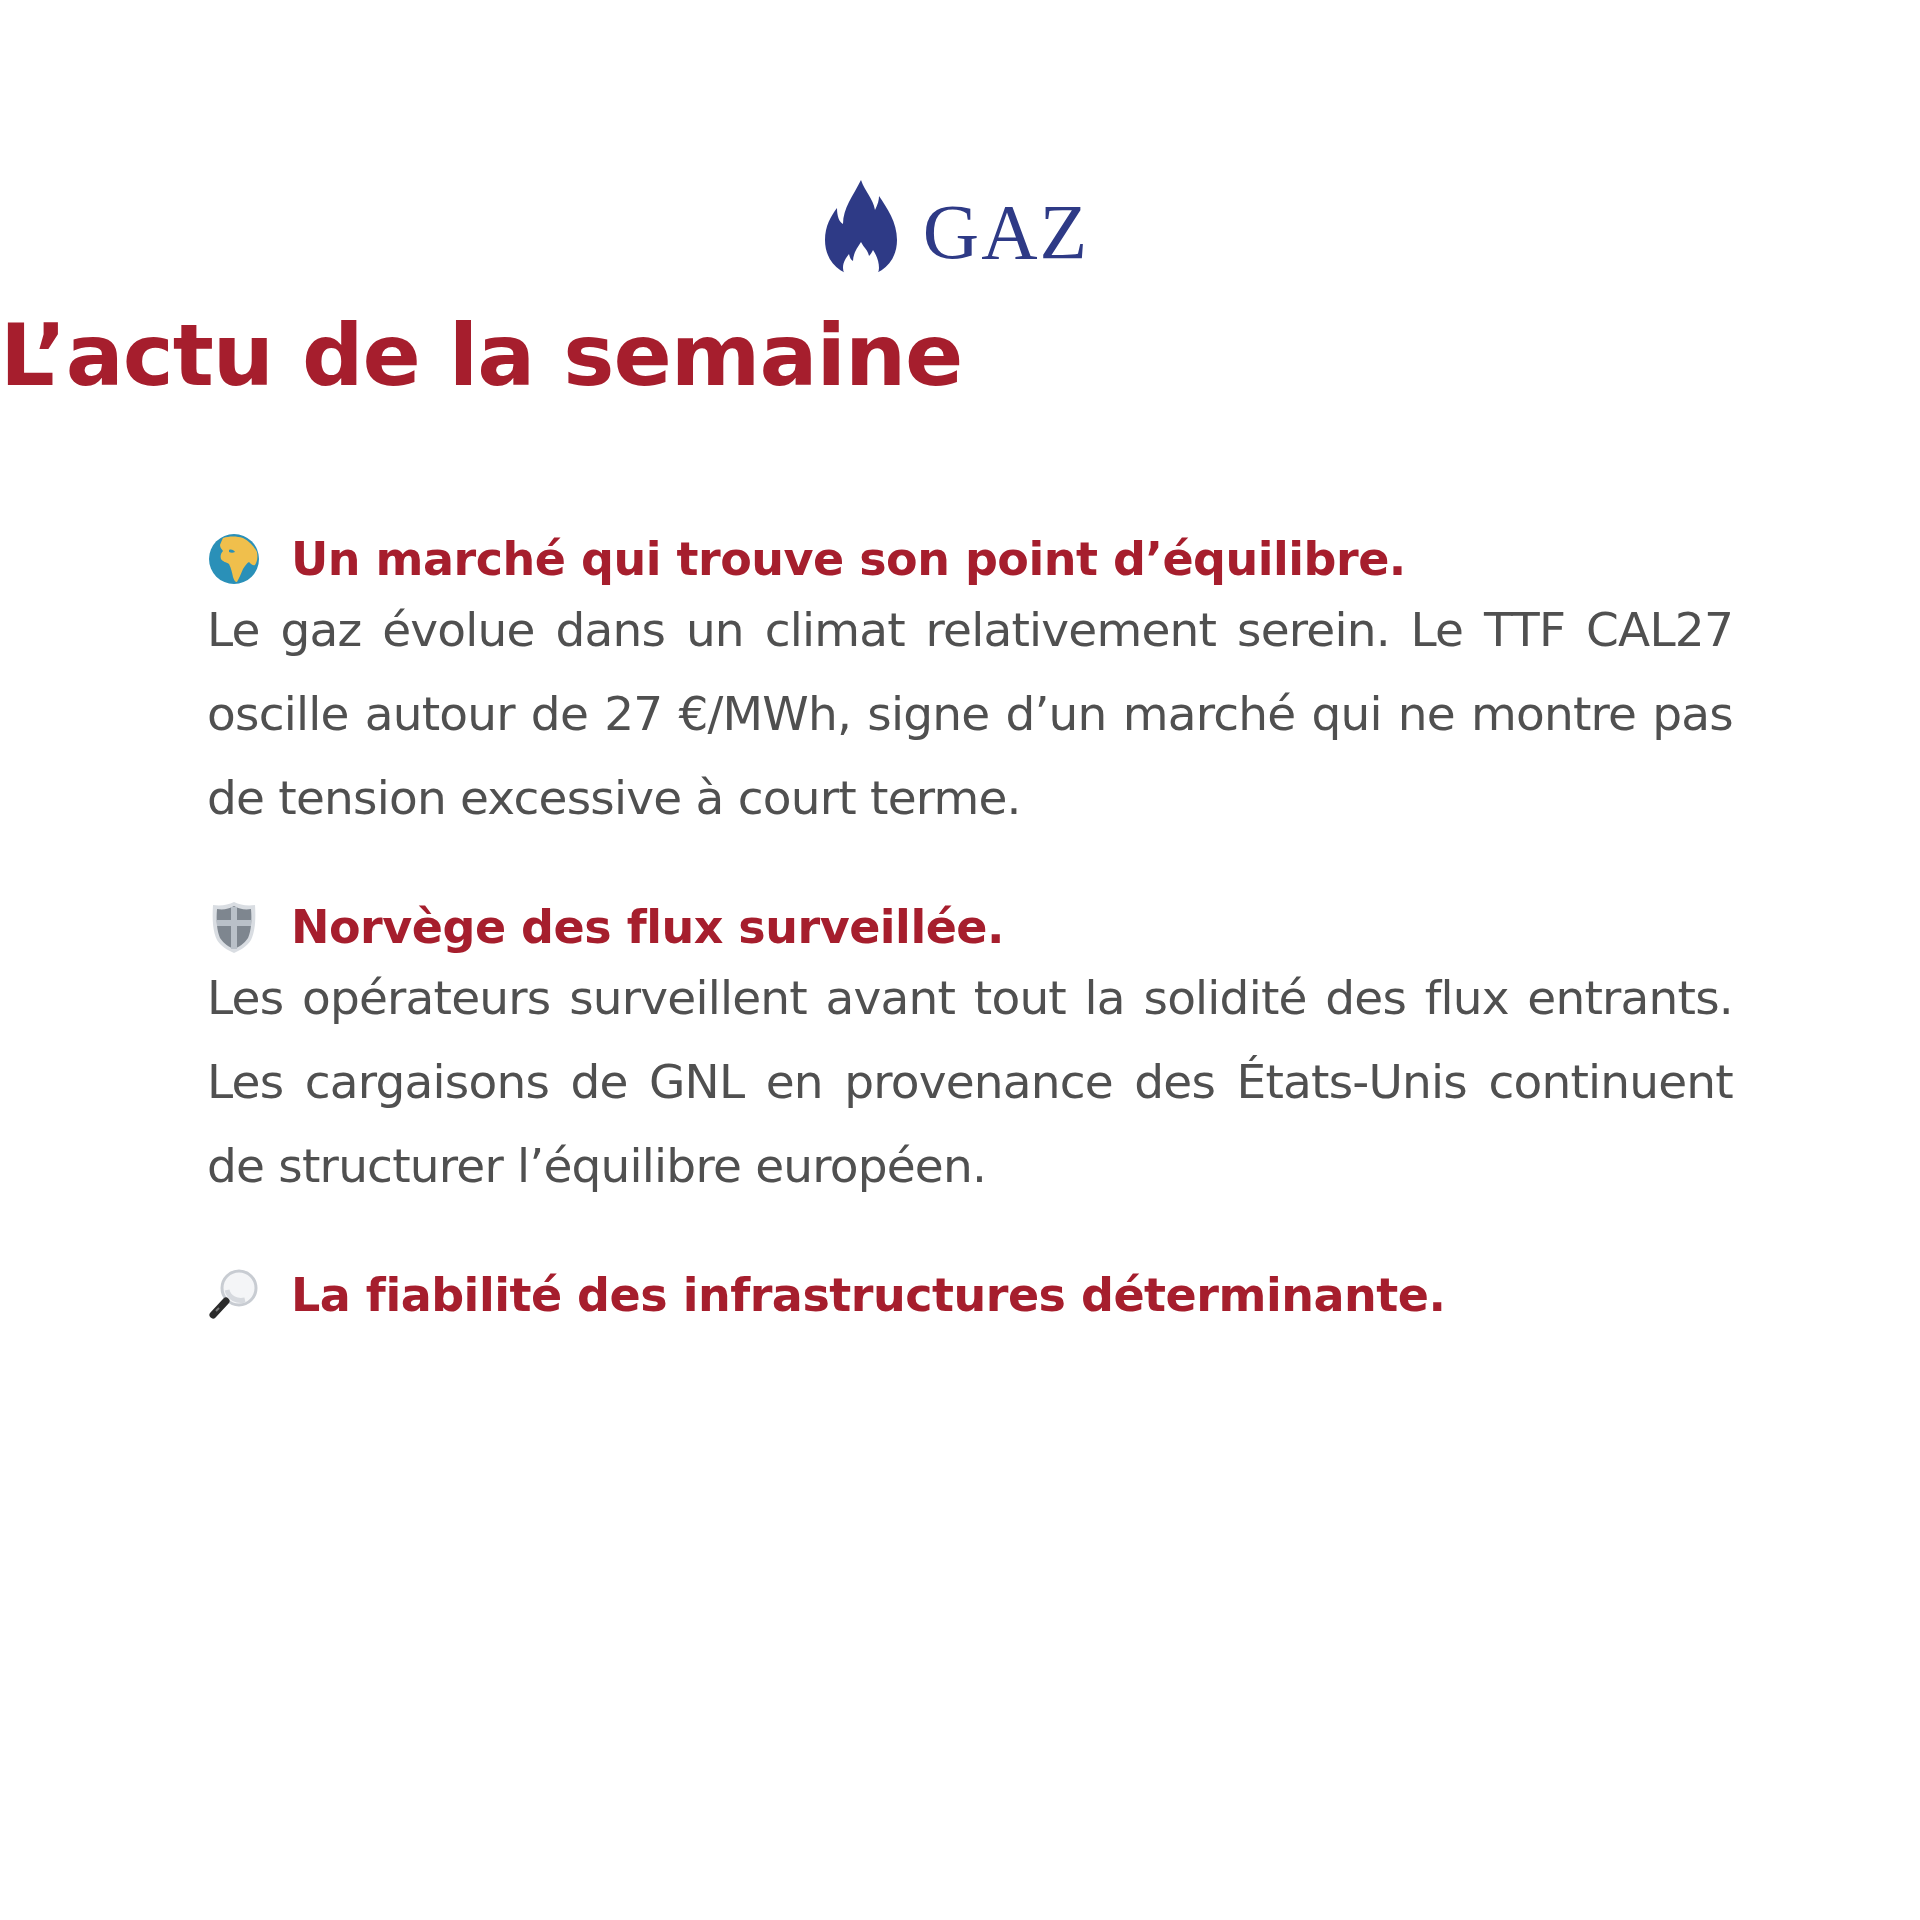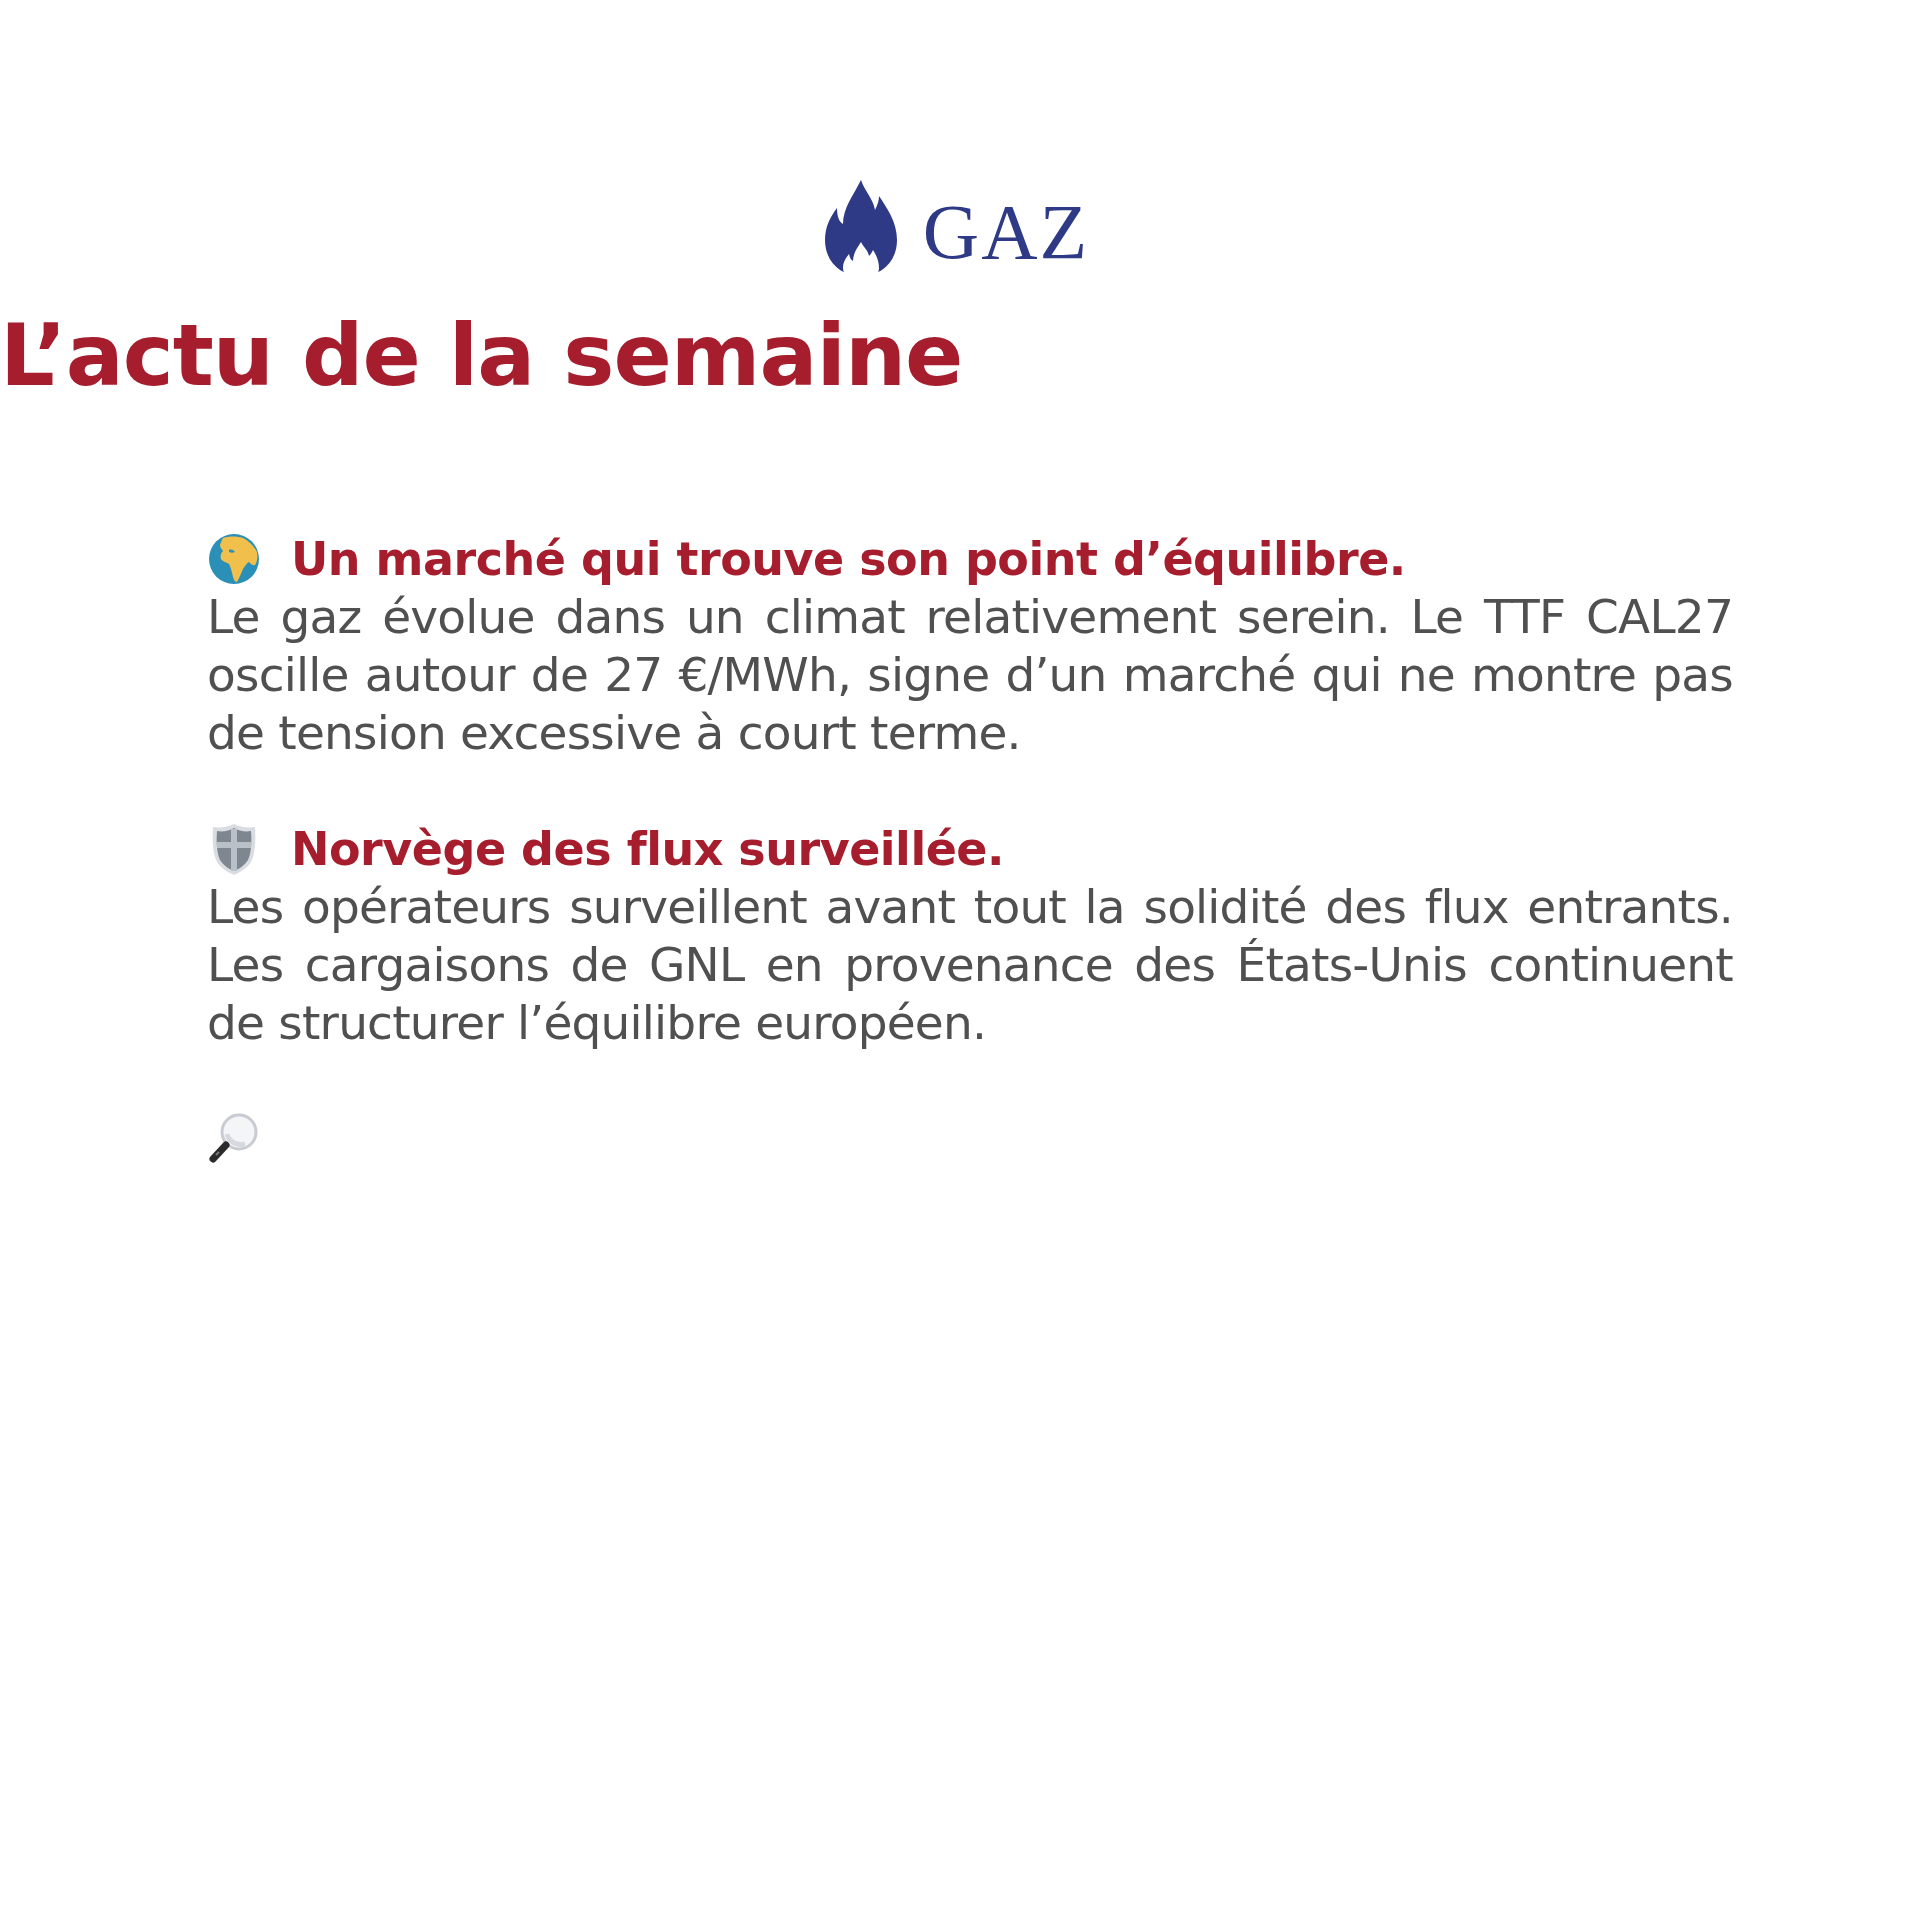--- a/index.html
+++ b/index.html
@@ -76,21 +76,21 @@
       font-weight: bold;
       font-size: 46px;
       color: #a61e2d;
       letter-spacing: -0.5px;
       white-space: nowrap;
     }
     .item-body {
       font-family: "DejaVu Sans", sans-serif;
       font-weight: normal;
       font-size: 47px;
-      line-height: 58px;
+      line-height: 84px;
       color: #505050;
       text-align: justify;
       letter-spacing: -0.8px;
     }
   </style>
 </head>
 <body>
 
 <div class="header">
   <svg class="flame" viewBox="0 0 80 100">
@@ -130,16 +130,17 @@
   </div>
 
   <div class="item">
     <div class="item-title">
       <svg class="item-icon" viewBox="0 0 54 54">
         <circle cx="32" cy="20" r="17" fill="#f4f5f7" stroke="#c8ccd2" stroke-width="3"></circle>
         <path d="M20 22 C22 30 30 34 38 32" fill="none" stroke="#d6d9de" stroke-width="5"></path>
         <line x1="19" y1="33" x2="6" y2="47" stroke="#2b2b2b" stroke-width="7" stroke-linecap="round"></line>
         <line x1="12" y1="40" x2="9" y2="43" stroke="#7a7a7a" stroke-width="2"></line>
       </svg>
+      <span class="item-heading">La fiabilité des infrastructures déterminante.</span>
     </div>
   </div>
 
 </div>
 
 </body></html>

